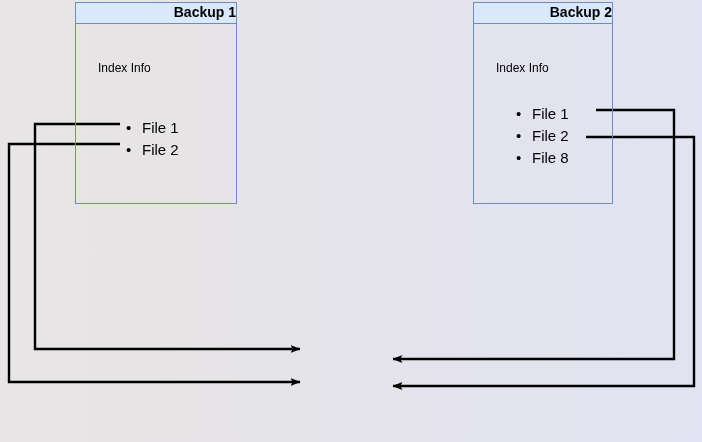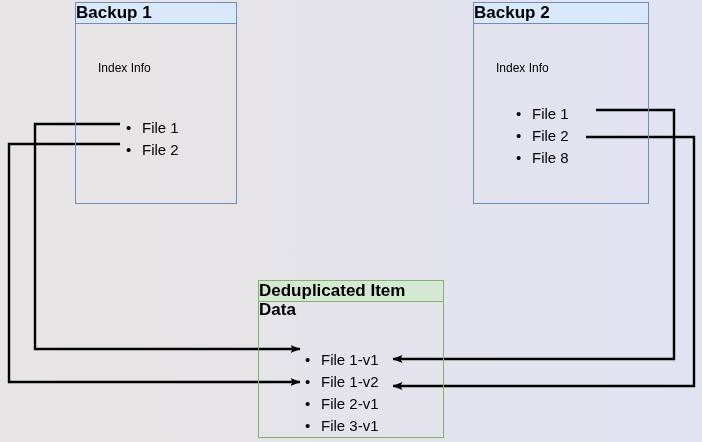--- a/index.html
+++ b/index.html
@@ -28,22 +28,22 @@
 
   .node {
     position: absolute;
     box-sizing: border-box;
   }
   .node .title-band {
     box-sizing: border-box;
     width: 100%;
     height: 21px;
     line-height: 19px;
-    text-align: left;
-    font-size: 17px;
+    text-align: right;
+    font-size: 14px;
     font-weight: bold;
     color: #000;
   }
   .node .body {
     box-sizing: border-box;
     width: 100%;
     position: relative;
     background: transparent;
   }
 
@@ -122,37 +122,26 @@
     <div class="title-band">Backup 1</div>
     <div class="body" style="height:179px;">
       <div class="index-label" style="left:22px; top:37px;">Index Info</div>
       <ul class="file-list" style="left:50px; top:93px;">
         <li>File 1</li>
         <li>File 2</li>
       </ul>
     </div>
   </div>
 
-  <div class="node blue" style="left:473px; top:2px; width:176px; height:202px;">
+  <div class="node blue" style="left:473px; top:2px; width:140px; height:202px;">
     <div class="title-band">Backup 2</div>
     <div class="body" style="height:179px;">
       <div class="index-label" style="left:22px; top:37px;">Index Info</div>
       <ul class="file-list" style="left:42px; top:79px;">
         <li>File 1</li>
         <li>File 2</li>
         <li>File 8</li>
       </ul>
     </div>
   </div>
 
-  <div class="node green" style="left:258px; top:280px; width:186px; height:158px;">
-    <div class="title-band">Deduplicated Item Data</div>
-    <div class="body" style="height:135px;">
-      <ul class="file-list" style="left:46px; top:47px;">
-        <li>File 1-v1</li>
-        <li>File 1-v2</li>
-        <li>File 2-v1</li>
-        <li>File 3-v1</li>
-      </ul>
-    </div>
-  </div>
 
 </div>
 
 </body></html>

